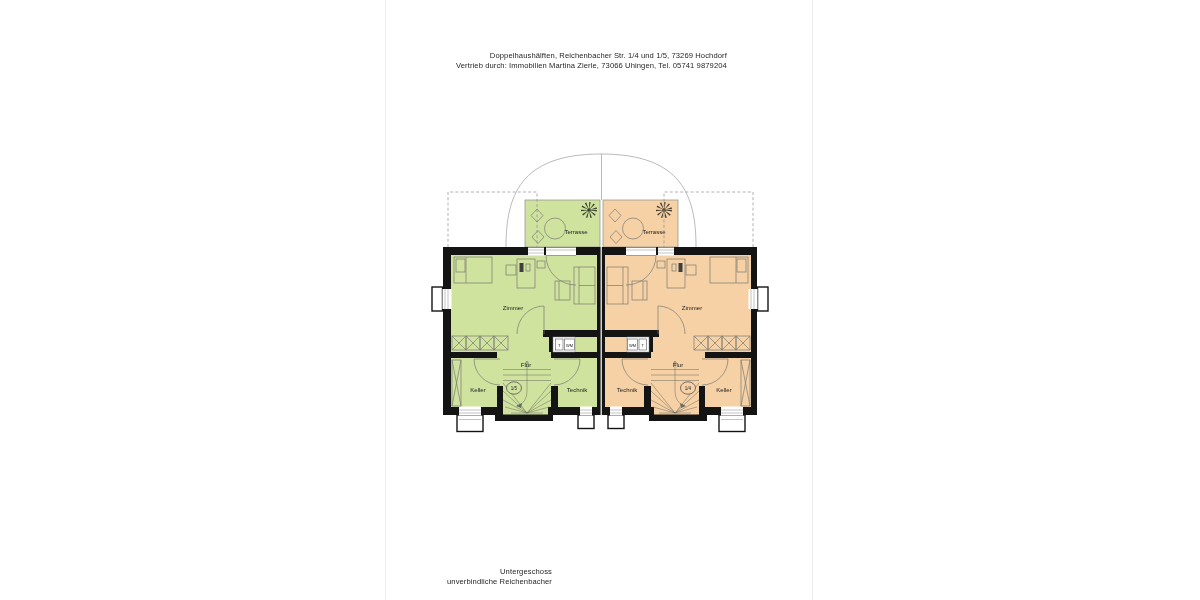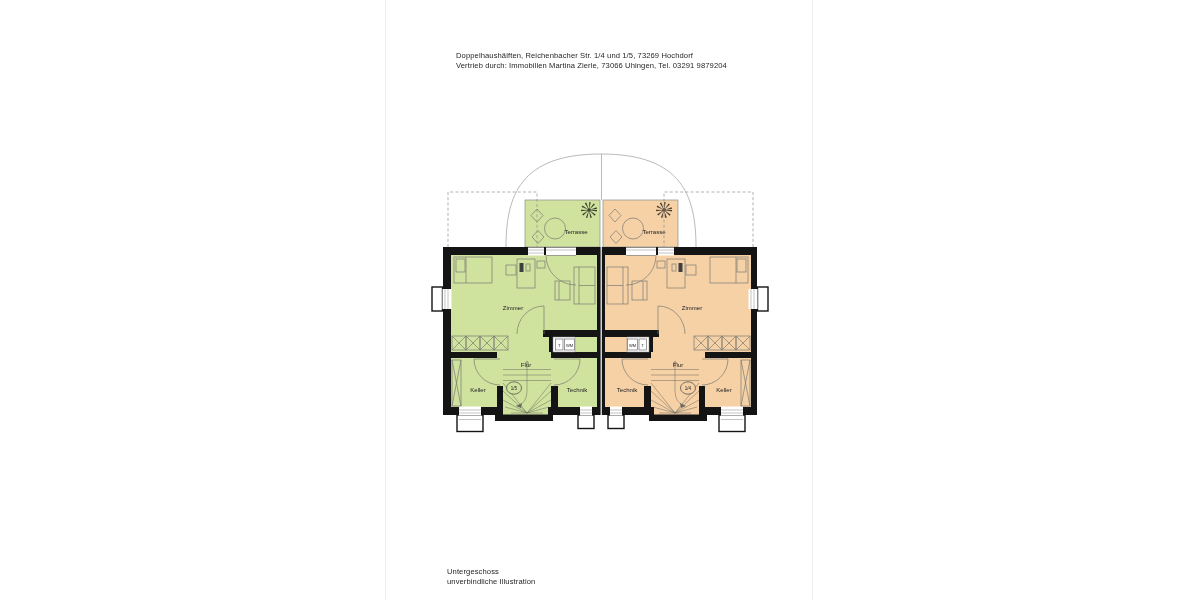--- a/index.html
+++ b/index.html
@@ -1,19 +1,19 @@
 <!DOCTYPE html>
 <html><head>
 <meta charset="utf-8">
 <style>
   html,body{margin:0;padding:0;background:#fff;}
   #stage{position:relative;width:1200px;height:600px;background:#ffffff;overflow:hidden;
          font-family:"Liberation Sans", sans-serif;}
   .pageline{position:absolute;top:0;width:1px;height:600px;background:#ededed;}
-  .textblock{position:absolute;color:#1f1f1f;font-size:7.6px;line-height:10px;letter-spacing:.1px;white-space:nowrap;}
+  .textblock{position:absolute;color:#1f1f1f;font-size:7.6px;line-height:10px;letter-spacing:.1px;white-space:nowrap;text-align:right;}
   .textblock span{display:block;}
   svg{position:absolute;left:0;top:0;}
   svg text{font-family:"Liberation Sans", sans-serif;fill:#222;}
   .lbl{font-size:6px;text-anchor:middle;}
   .lbl-s{font-size:4px;text-anchor:middle;}
   .lbl-num{font-size:4.5px;text-anchor:middle;}
   .wall{fill:#141414;}
   .furn{fill:none;stroke:#7a7a72;stroke-width:.7;}
   .furn-dark{fill:#3f3f3f;stroke:none;}
   .door{fill:none;stroke:#7a7a72;stroke-width:.7;}
@@ -27,26 +27,26 @@
 </style>
 </head>
 <body>
 
 <div id="stage">
   <div class="pageline" style="left:385px;"></div>
   <div class="pageline" style="left:812px;"></div>
 
   <div class="textblock" style="left:456px;top:51px;">
     <span>Doppelhaushälften, Reichenbacher Str. 1/4 und 1/5, 73269 Hochdorf</span>
-    <span>Vertrieb durch: Immobilien Martina Zierle, 73066 Uhingen, Tel. 03291 9879204</span>
+    <span>Vertrieb durch: Immobilien Martina Zierle, 73066 Uhingen, Tel. 05741 9879204</span>
   </div>
 
   <div class="textblock" style="left:447px;top:547px;margin-top:20px;">
     <span>Untergeschoss</span>
-    <span>unverbindliche Illustration</span>
+    <span>unverbindliche Reichenbacher</span>
   </div>
 
   <svg width="1200" height="600" viewBox="0 0 1200 600">
 
     <g>
       <path class="arch" d="M506,247 C506,196 520,154 601,154 C682,154 696,196 696,247"></path>
       <line class="arch" x1="601.5" y1="154" x2="601.5" y2="200"></line>
     </g>
 
     <g>

